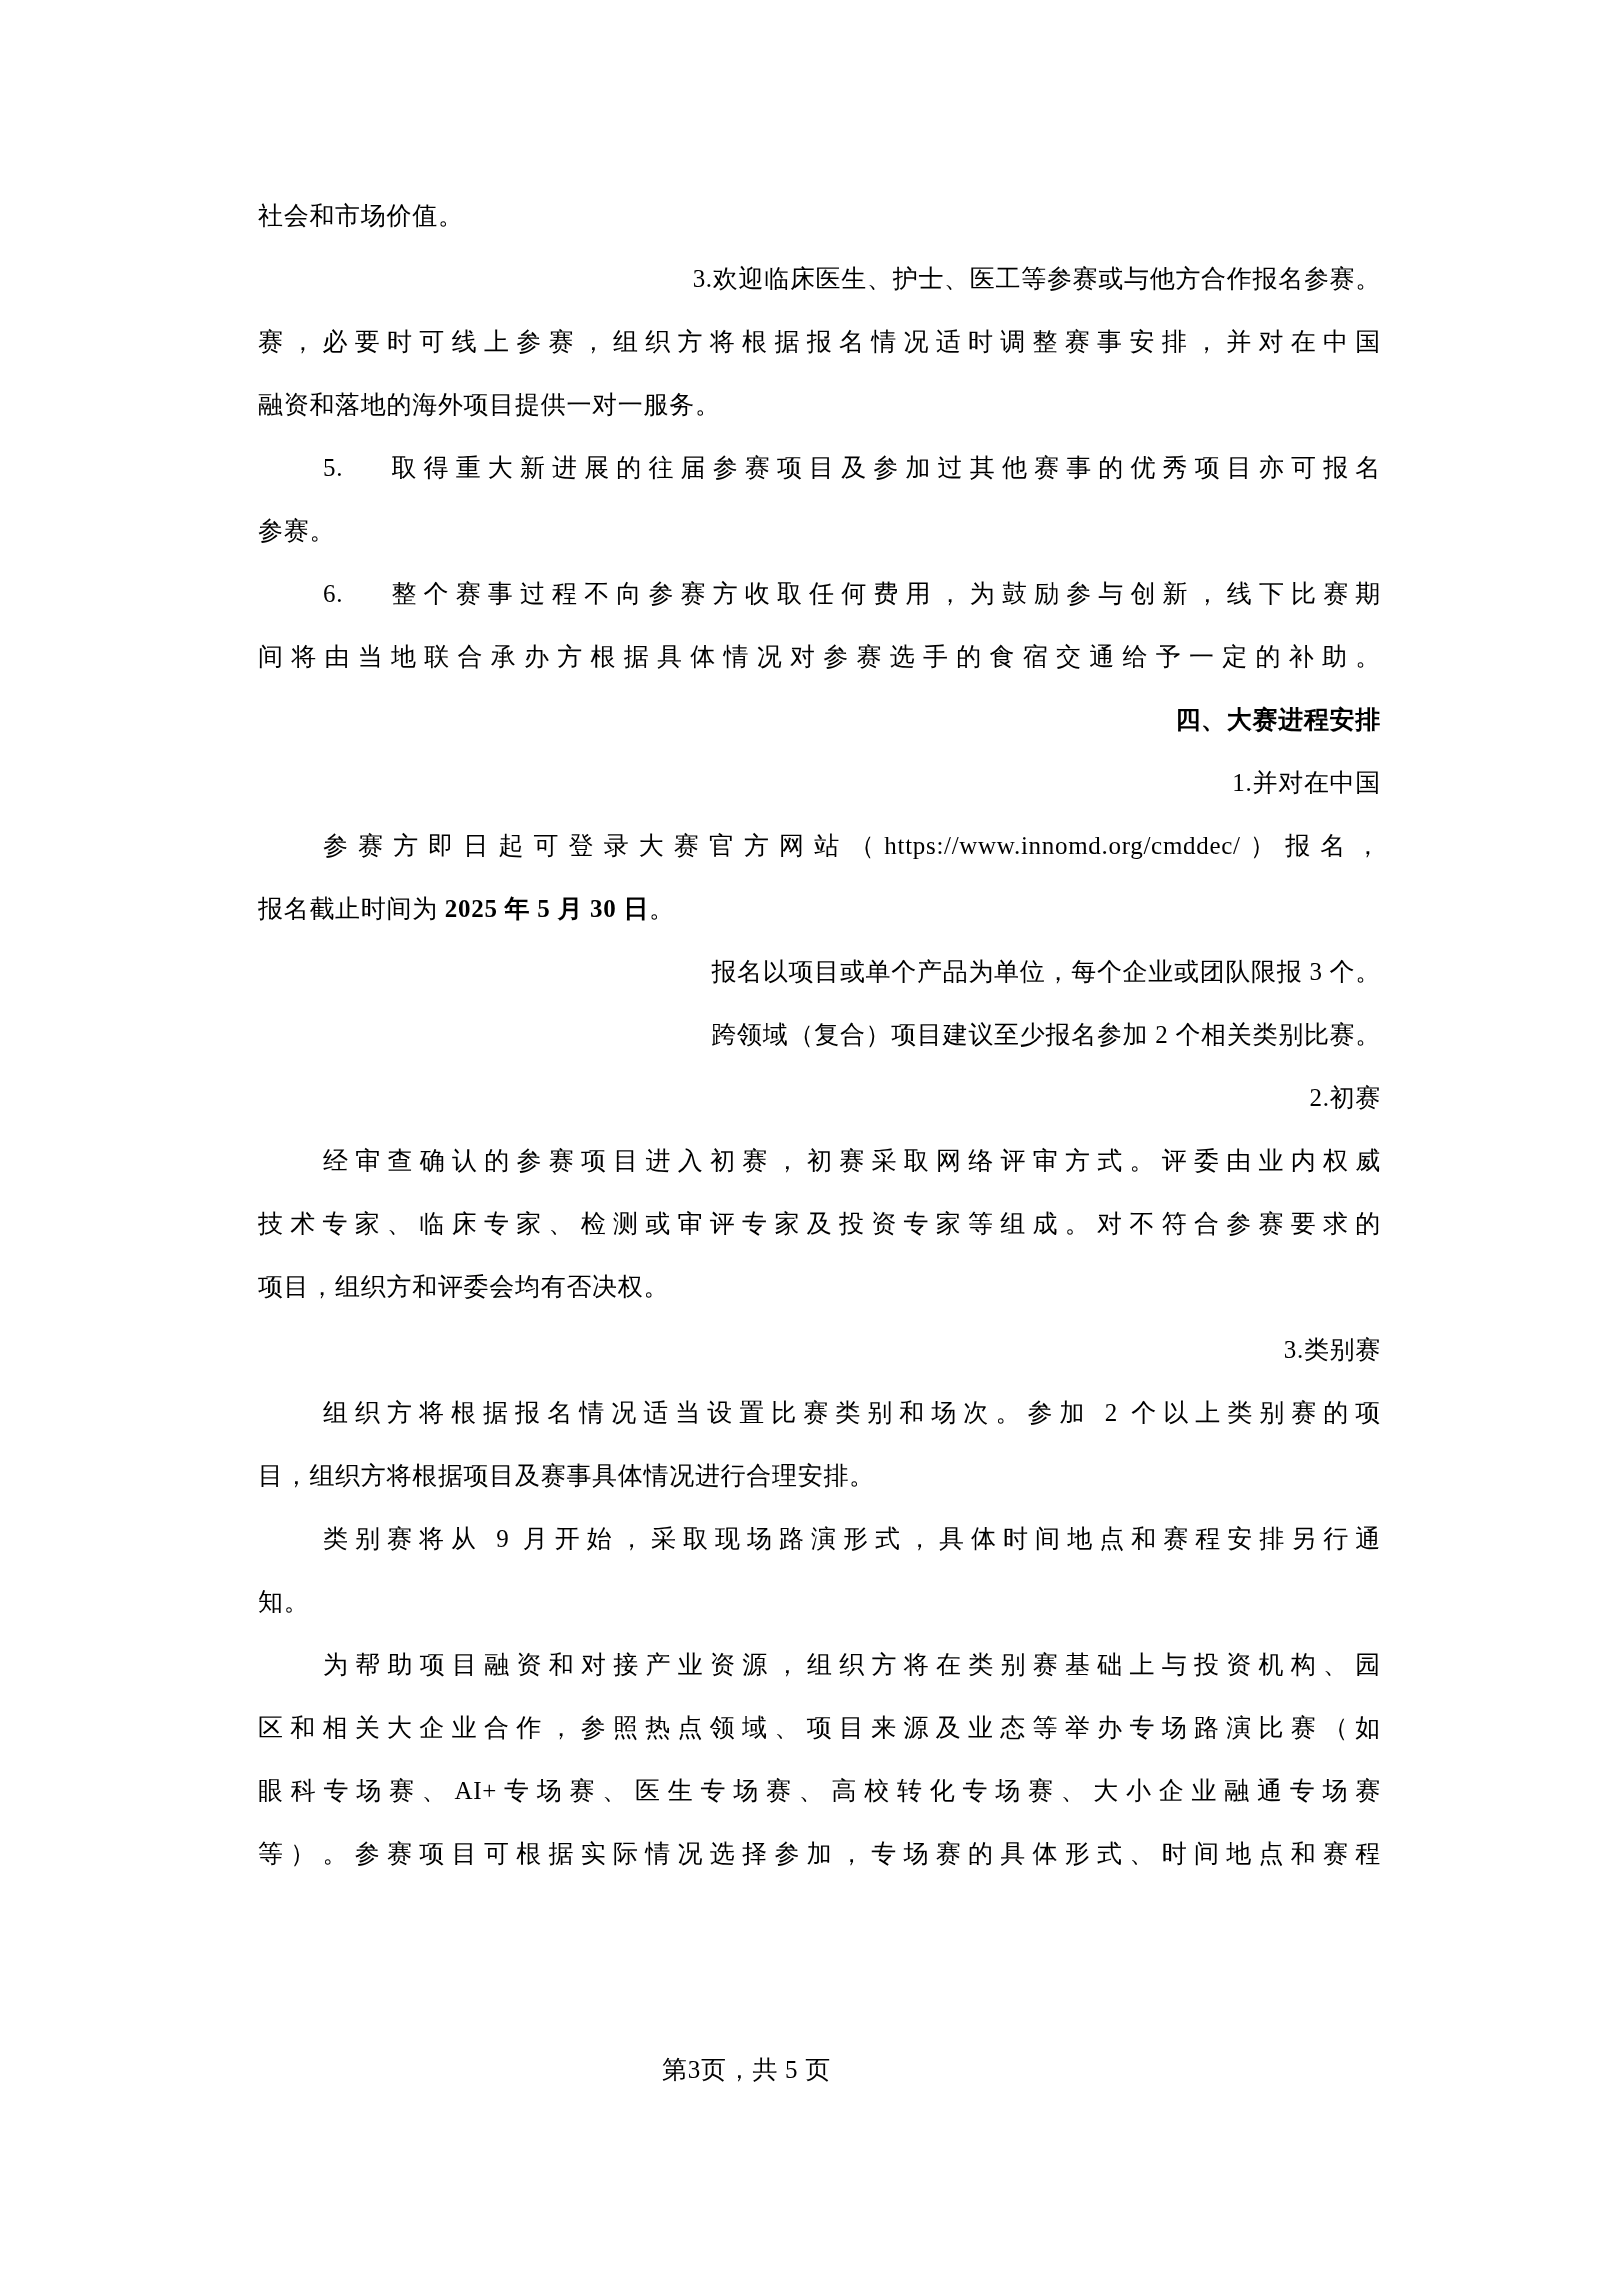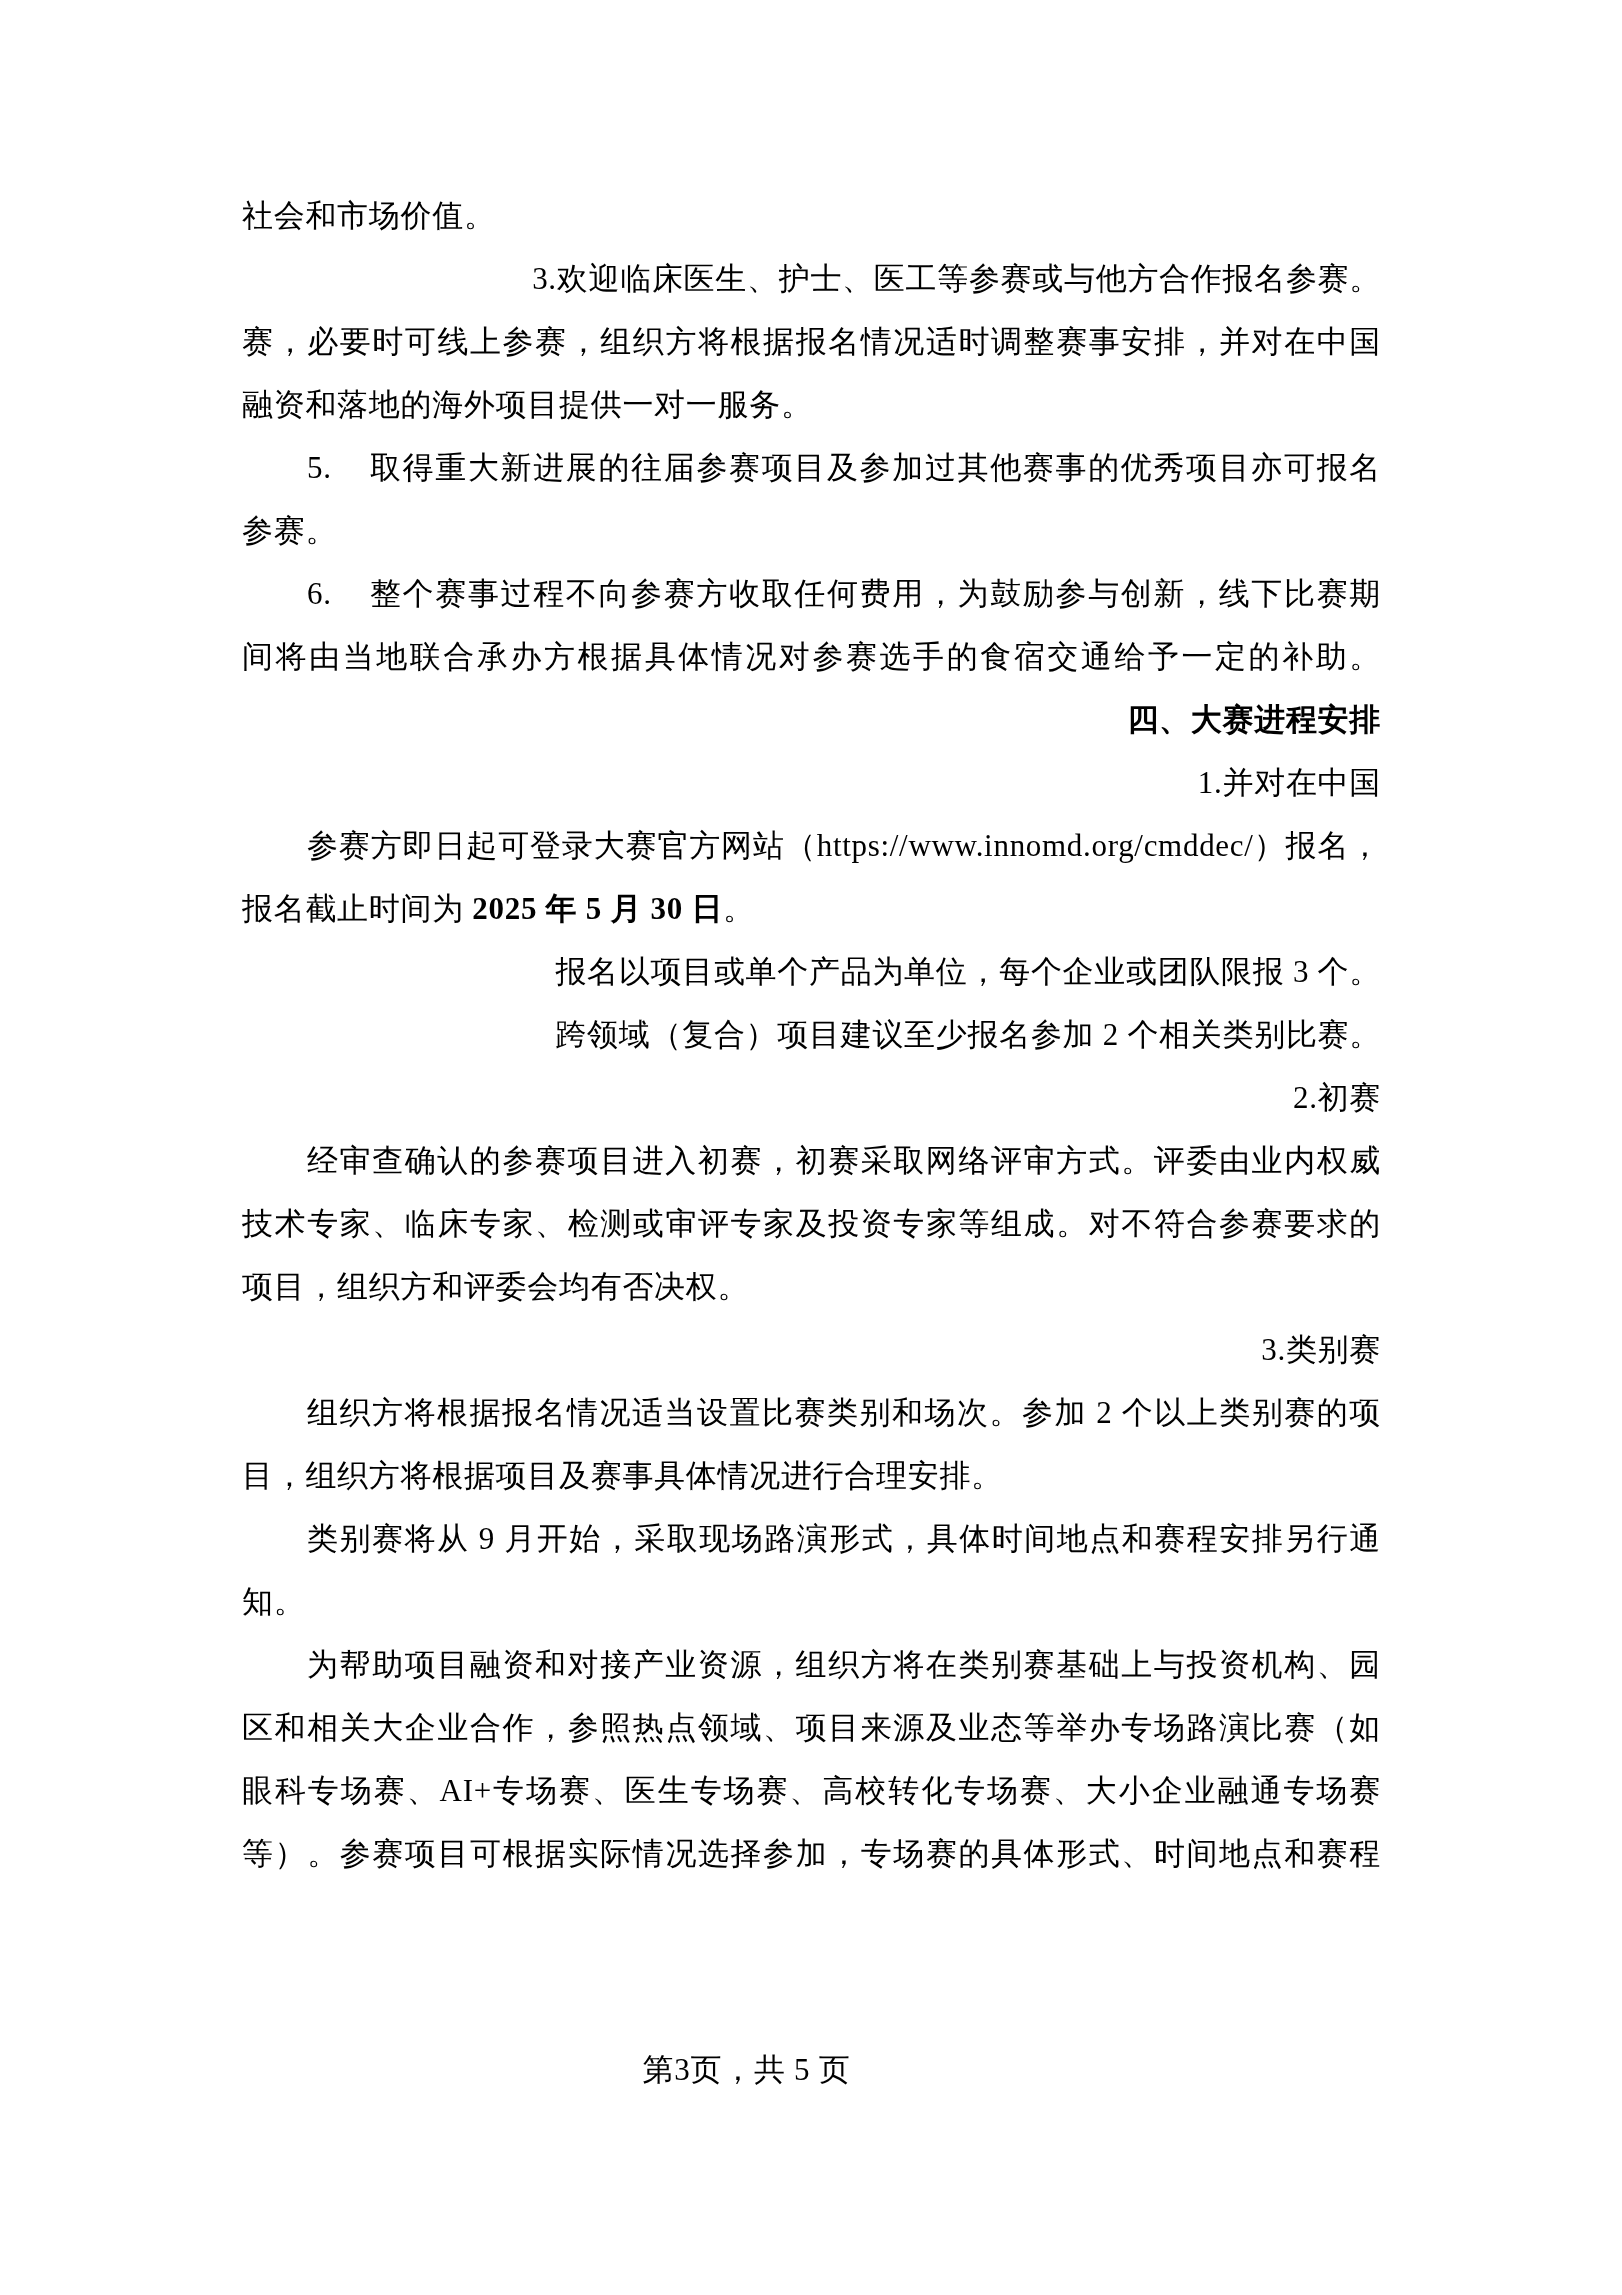--- a/index.html
+++ b/index.html
@@ -14,24 +14,25 @@
   }
   .content {
     position: absolute;
     left: 242px;
     top: 184px;
     width: 1139px;
   }
   .line {
     height: 63px;
     line-height: 63px;
-    font-size: 31px;
+    font-size: 25px;
     letter-spacing: 0.7px;
     white-space: nowrap;
     text-align: left;
+    margin-left: 16px;
   }
   
   .just {
     text-align: justify;
     text-align-last: justify;
     text-justify: inter-character;
   }
   
   .ind { padding-left: 65px; text-align: right; }
   
@@ -41,21 +42,21 @@
     font-family: "Liberation Sans", "DejaVu Sans", sans-serif;
     font-weight: bold;
   }
   .b { font-weight: bold; }
   .footer {
     position: absolute;
     left: 0;
     top: 2050px;
     width: 1493px;
     text-align: center;
-    font-size: 31px;
+    font-size: 25px;
     line-height: 39px;
     letter-spacing: 0.7px;
   }
 </style>
 </head>
 <body>
 
 <div class="page">
   <div class="content">
 

